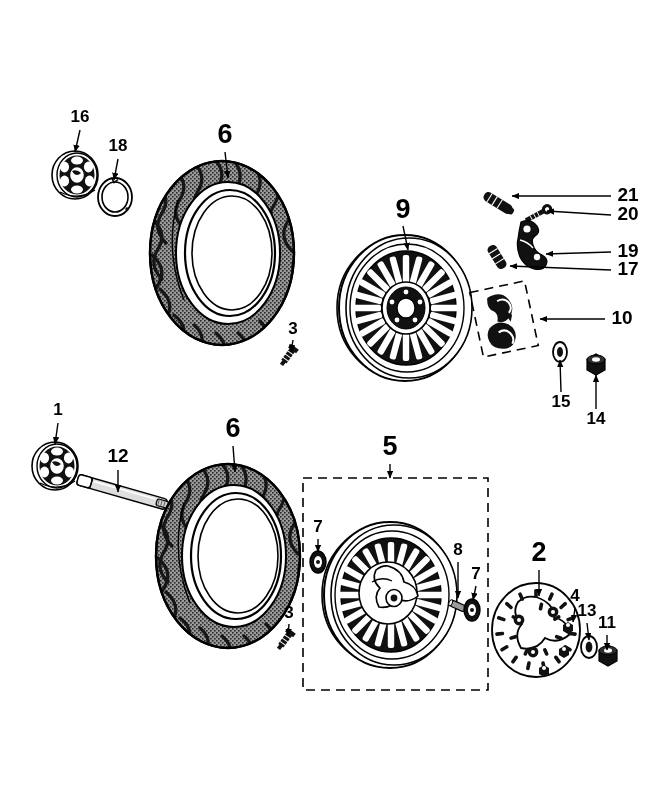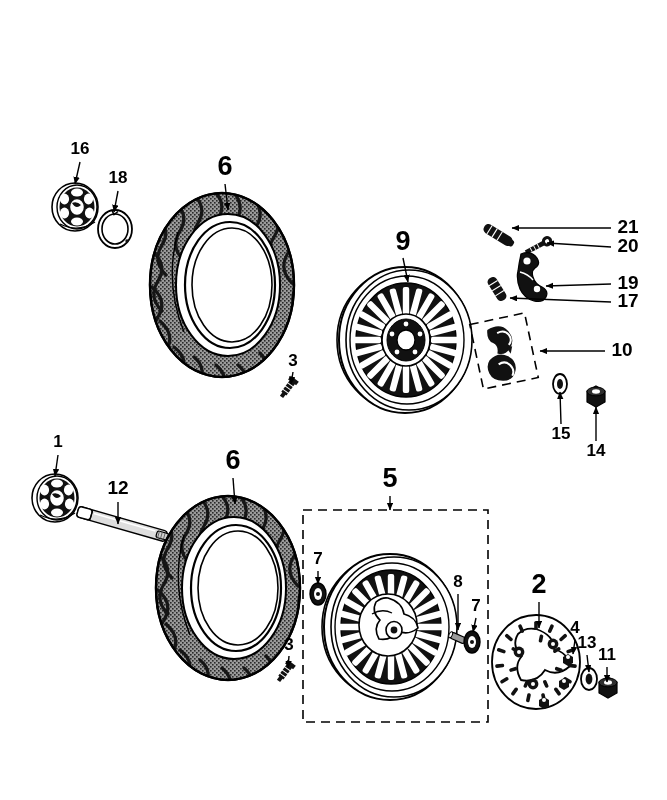--- a/index.html
+++ b/index.html
@@ -2,21 +2,21 @@
 <html><head>
 <meta charset="utf-8">
 <style>
   html,body{margin:0;padding:0;background:#ffffff;}
   body{
     width:667px;height:800px;
     font-family:"Liberation Sans", sans-serif;
     overflow:hidden;
     position:relative;
   }
-  #stage{position:absolute;left:0;top:0;width:667px;height:744px;margin-top:32px;}
+  #stage{position:absolute;left:0;top:0;width:667px;height:744px;}
   #stage svg{display:block;}
   .lbl{
     font-family:"Liberation Sans", sans-serif;
     fill:#000;
     font-weight:bold;
     text-anchor:middle;
     dominant-baseline:middle;
   }
   .lbl-sm{font-size:17px;}
   .lbl-md{font-size:19px;}

